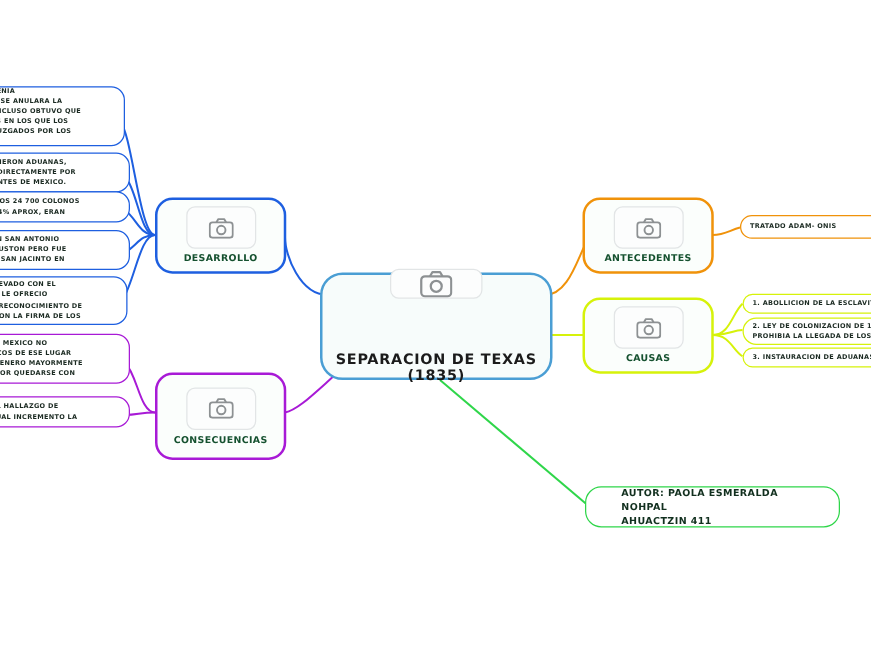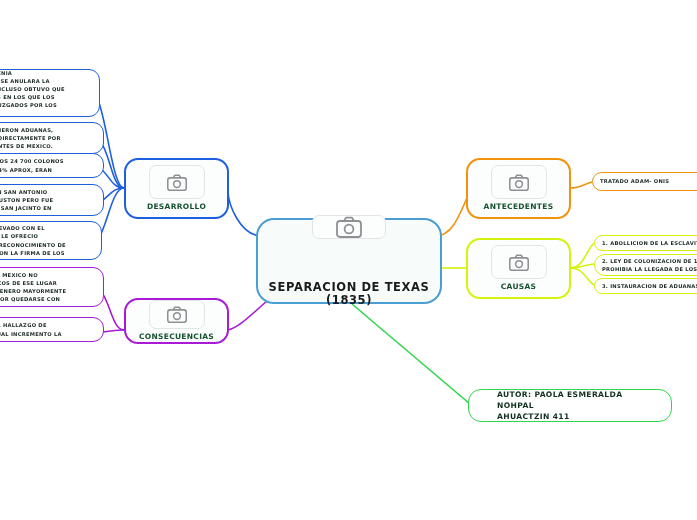--- a/index.html
+++ b/index.html
@@ -179,21 +179,21 @@
     <div class="thumb" style="width:56px; height:34px;">
       <svg class="cam" width="20" height="17" viewBox="0 0 26 22">
         <rect x="1" y="5" width="24" height="16" rx="3" fill="none" stroke="#8d9193" stroke-width="2"></rect>
         <path d="M8,5 L10,1.6 L16,1.6 L18,5" fill="none" stroke="#8d9193" stroke-width="2" stroke-linejoin="round"></path>
         <circle cx="13" cy="13" r="4.4" fill="none" stroke="#8d9193" stroke-width="2"></circle>
       </svg>
     </div>
     <div class="node-label">CAUSAS</div>
   </div>
 
-  <div class="node branch" id="node-consecuencias" style="left:124px; top:298px; width:105px; height:46px; border-color:#a81ad6;">
+  <div class="node branch" id="node-consecuencias" style="left:124px; top:298px; width:105px; height:70px; border-color:#a81ad6;">
     <div class="thumb" style="width:56px; height:34px;">
       <svg class="cam" width="20" height="17" viewBox="0 0 26 22">
         <rect x="1" y="5" width="24" height="16" rx="3" fill="none" stroke="#8d9193" stroke-width="2"></rect>
         <path d="M8,5 L10,1.6 L16,1.6 L18,5" fill="none" stroke="#8d9193" stroke-width="2" stroke-linejoin="round"></path>
         <circle cx="13" cy="13" r="4.4" fill="none" stroke="#8d9193" stroke-width="2"></circle>
       </svg>
     </div>
     <div class="node-label">CONSECUENCIAS</div>
   </div>
 

